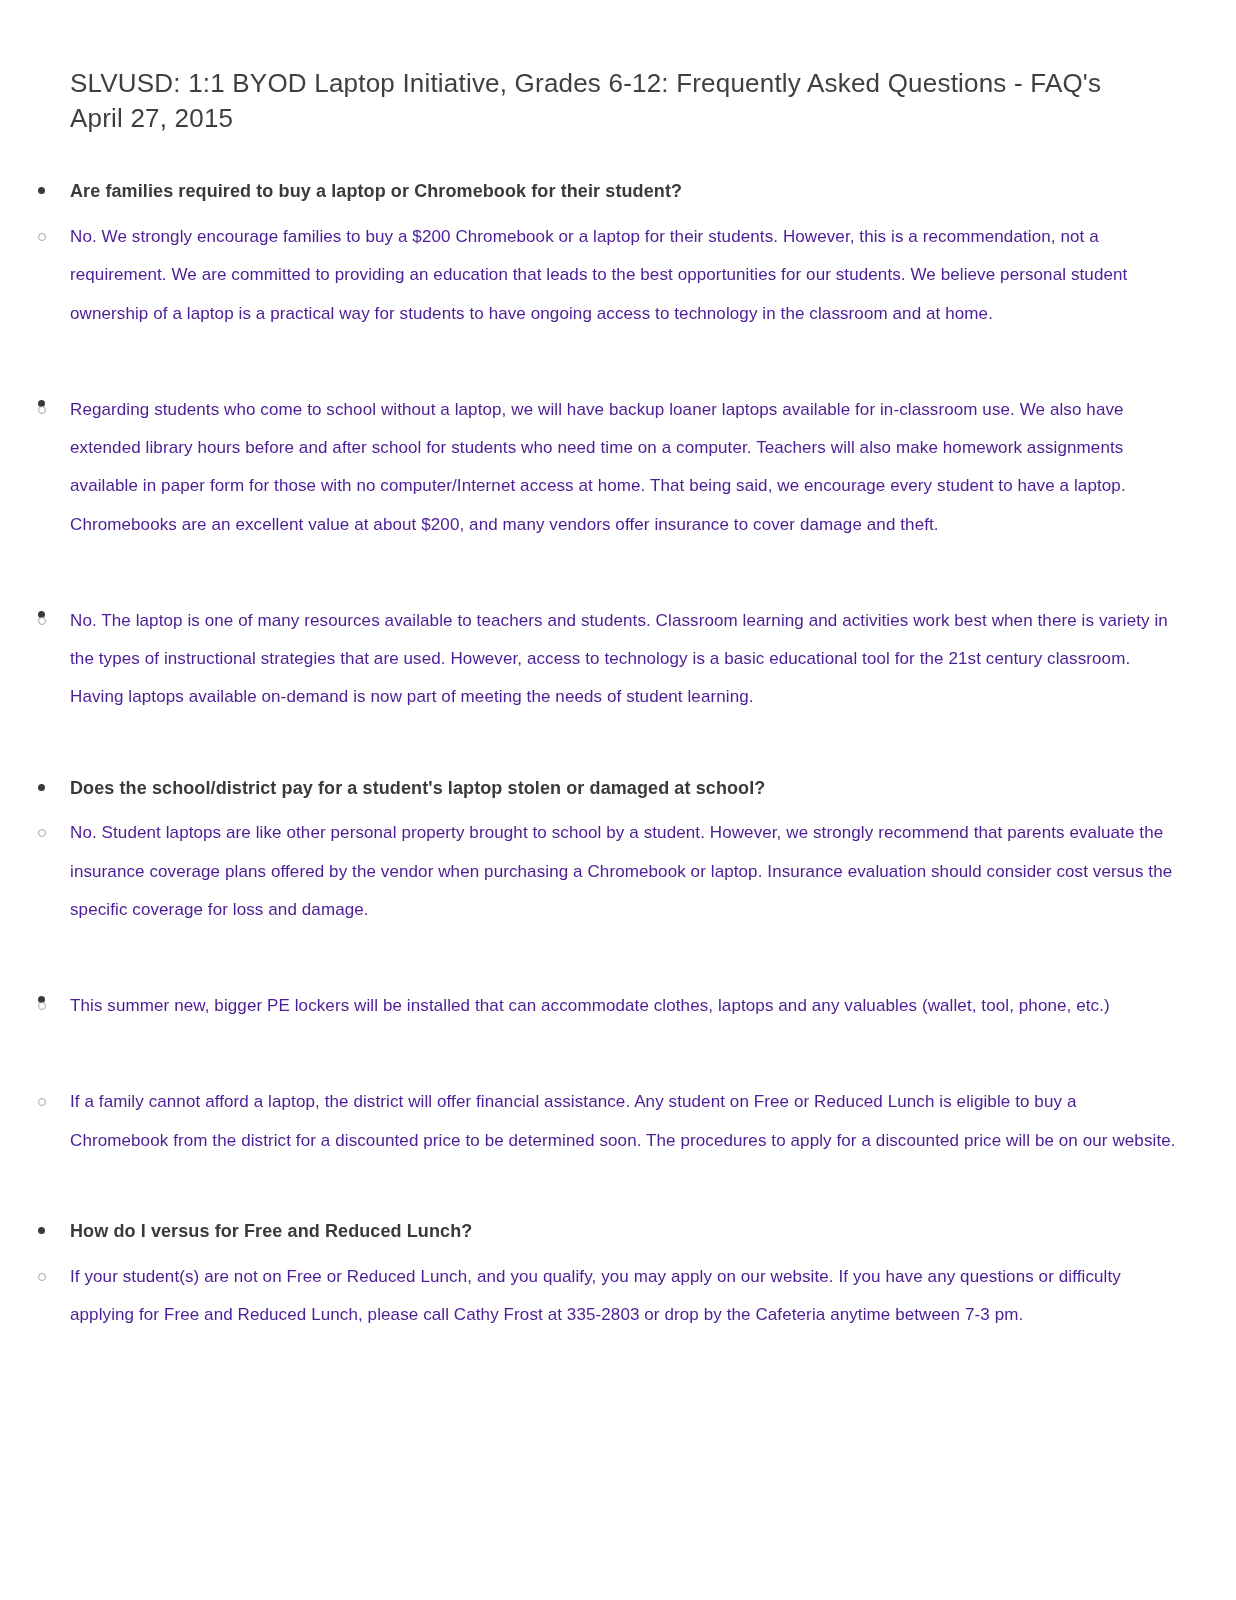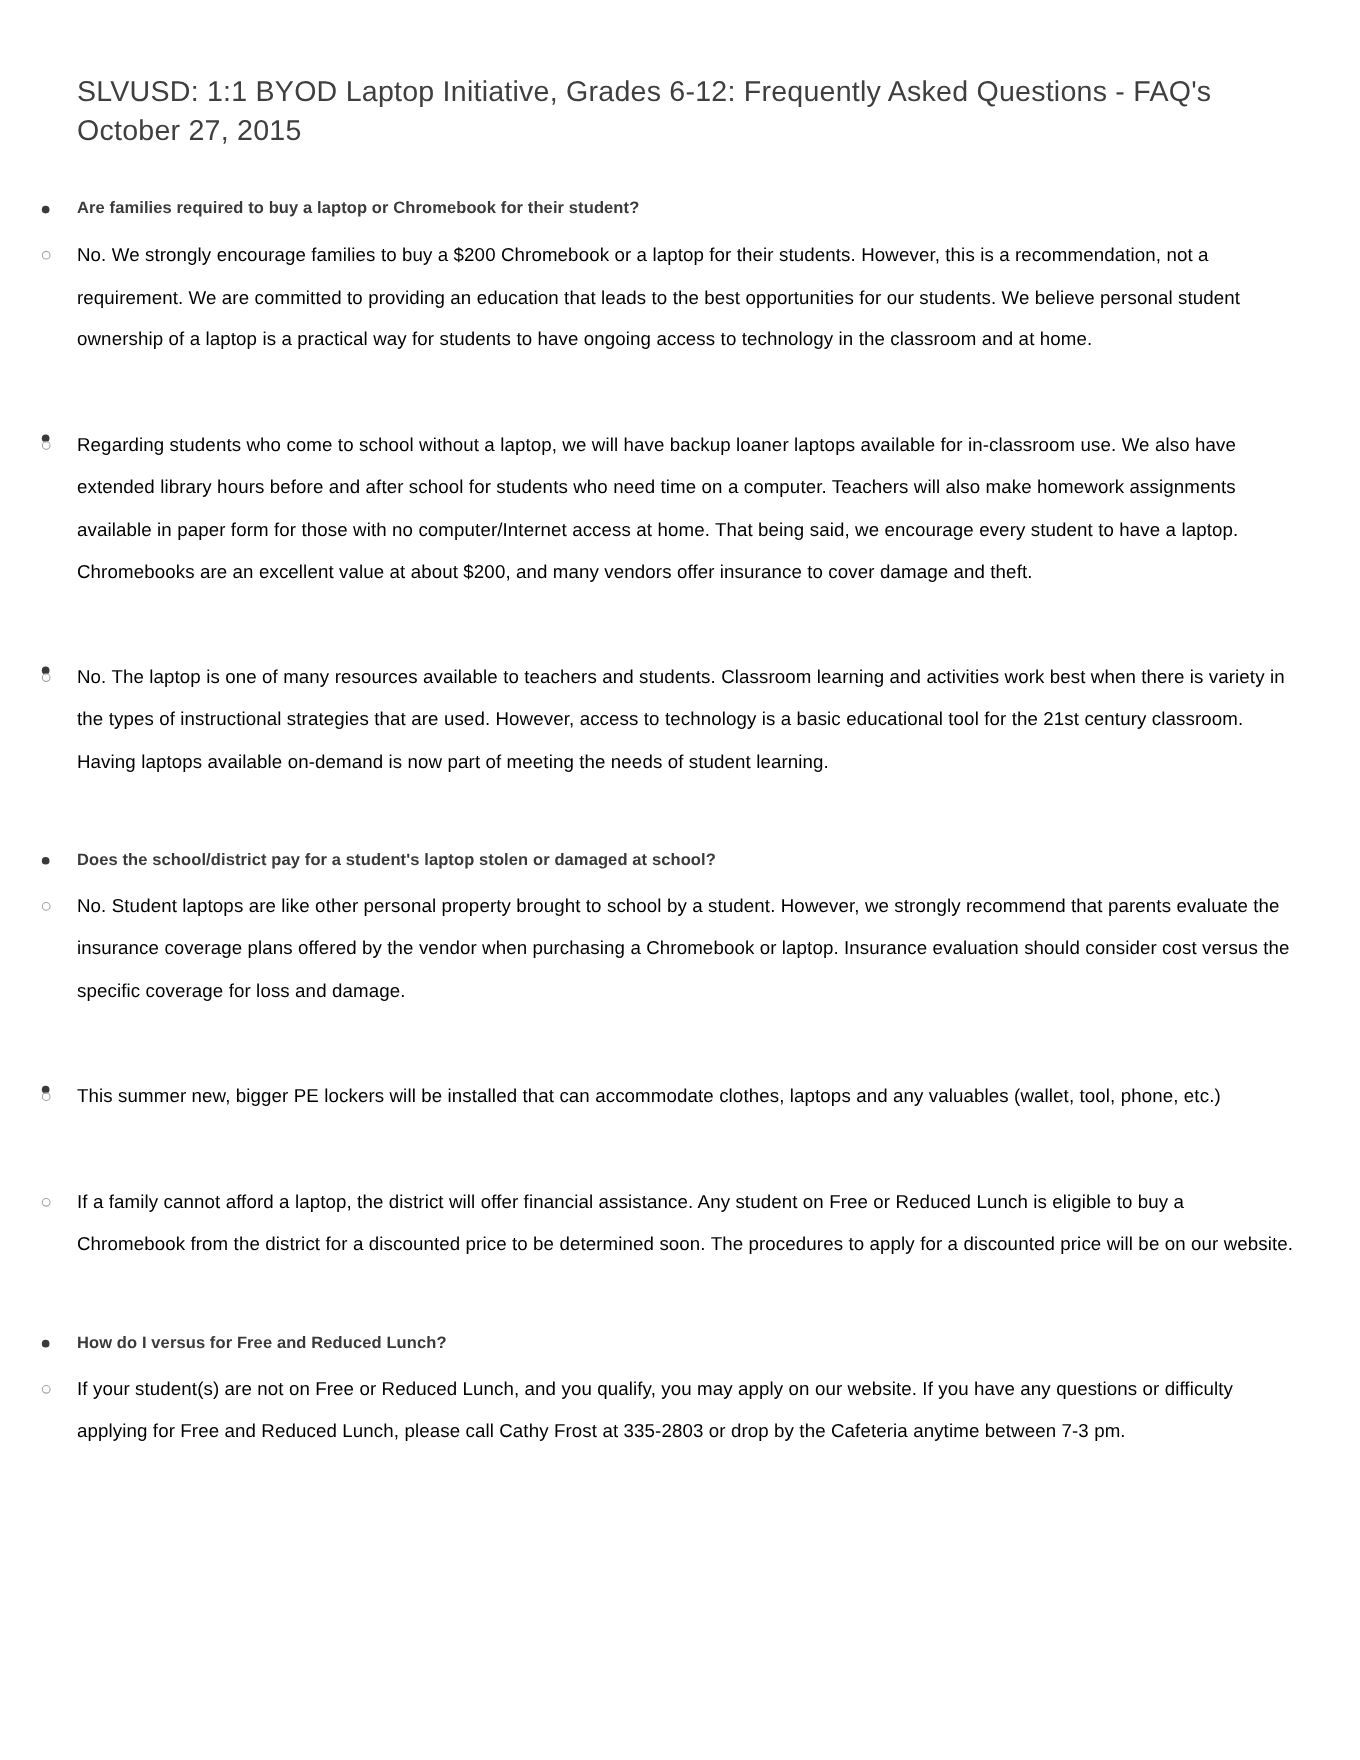--- a/index.html
+++ b/index.html
@@ -40,43 +40,43 @@
     left: -32px;
     top: 15px;
     width: 8px;
     height: 8px;
     border-radius: 50%;
     border: 1.5px solid #a6a6a6;
     background: transparent;
   }
   .q-text {
     color: #3a3a3a;
-    font-size: 15px;
+    font-size: 18px;
     font-weight: 700;
     line-height: 1.55;
     letter-spacing: 0.1px;
   }
   .a-text {
     display: block;
-    color: #000000;
+    color: #4c1d95;
     font-size: 17px;
     font-weight: 400;
     line-height: 2.25;
     letter-spacing: 0.1px;
     max-width: 1106px;
   }
 </style>
 </head>
 <body>
 
 <div class="page">
 
   <h1 class="title">
     <span>SLVUSD: 1:1 BYOD Laptop Initiative, Grades 6-12: Frequently Asked Questions - FAQ's</span>
-    <span>October 27, 2015</span>
+    <span>April 27, 2015</span>
   </h1>
 
   <div class="faq-list">
 
     <div class="faq-item">
       <div class="q-row">
         <span class="q-marker"></span>
         <span class="q-text">Are families required to buy a laptop or Chromebook for their student?</span>
       </div>
       <div class="a-row">

